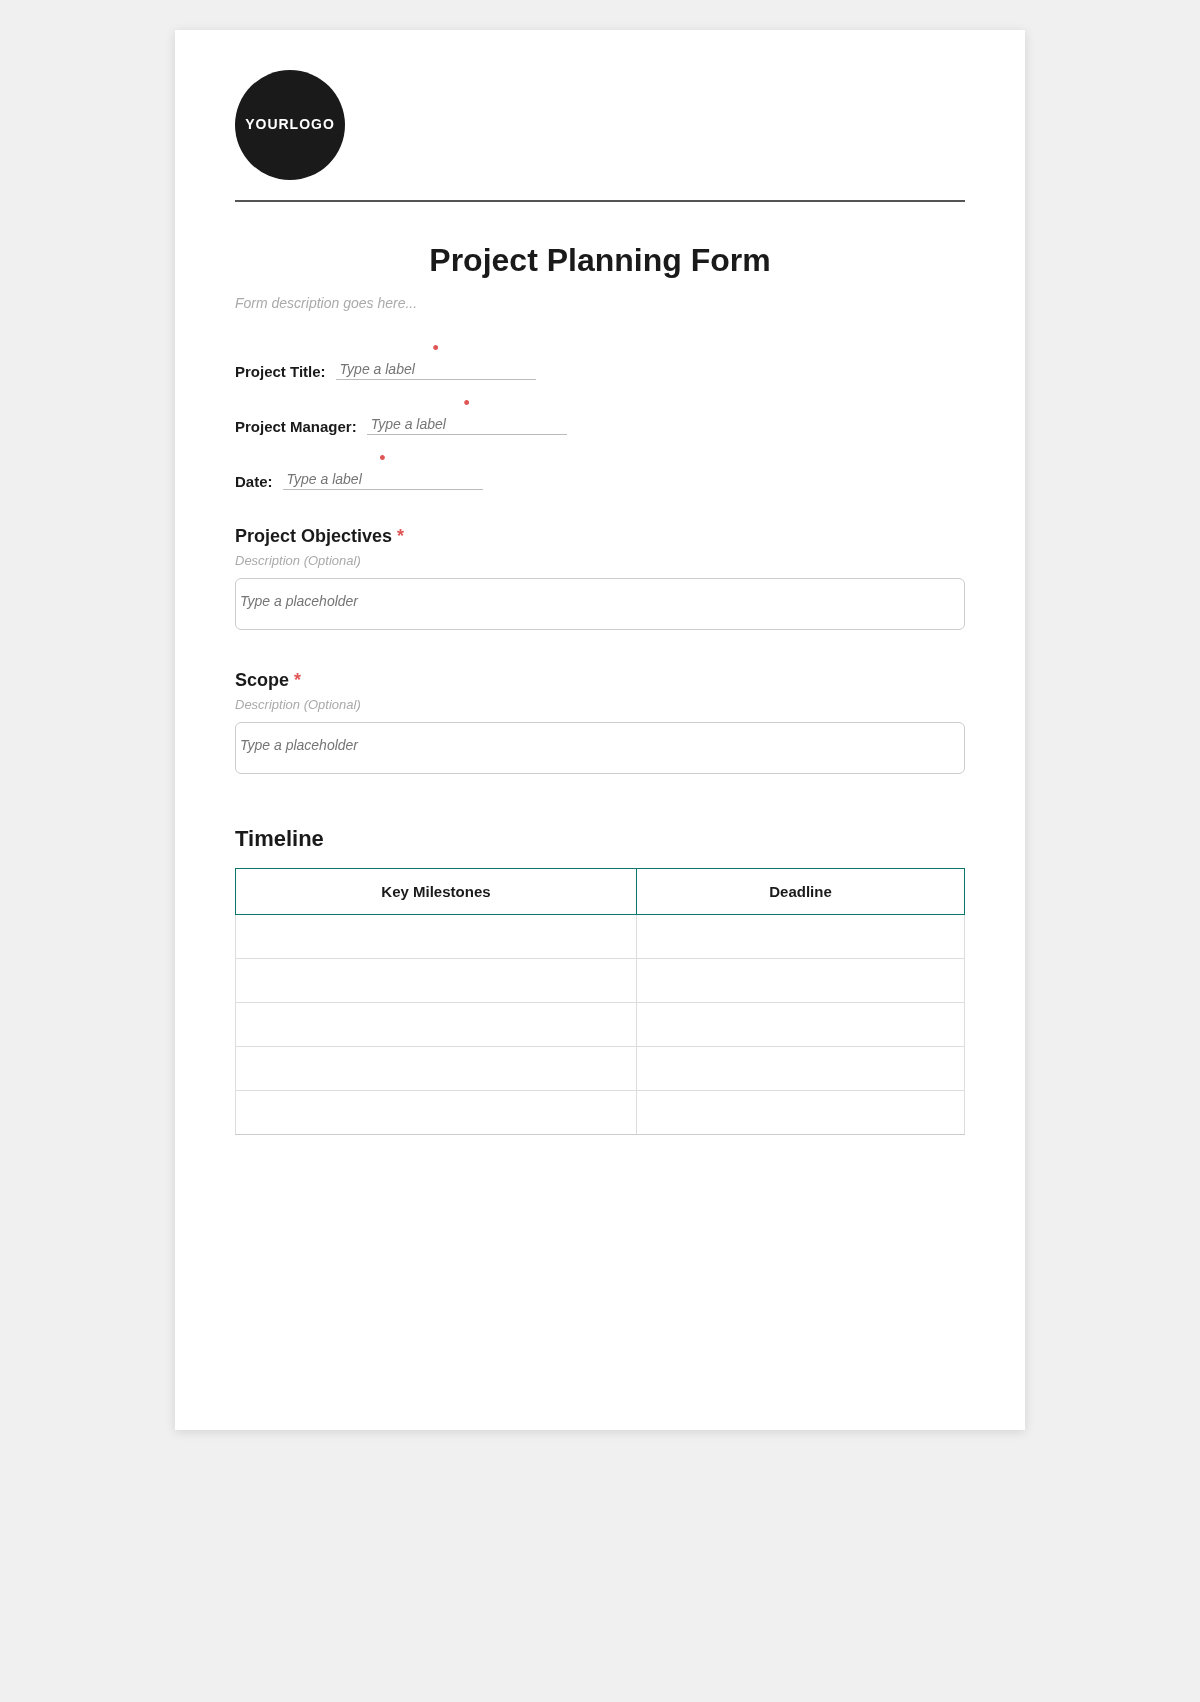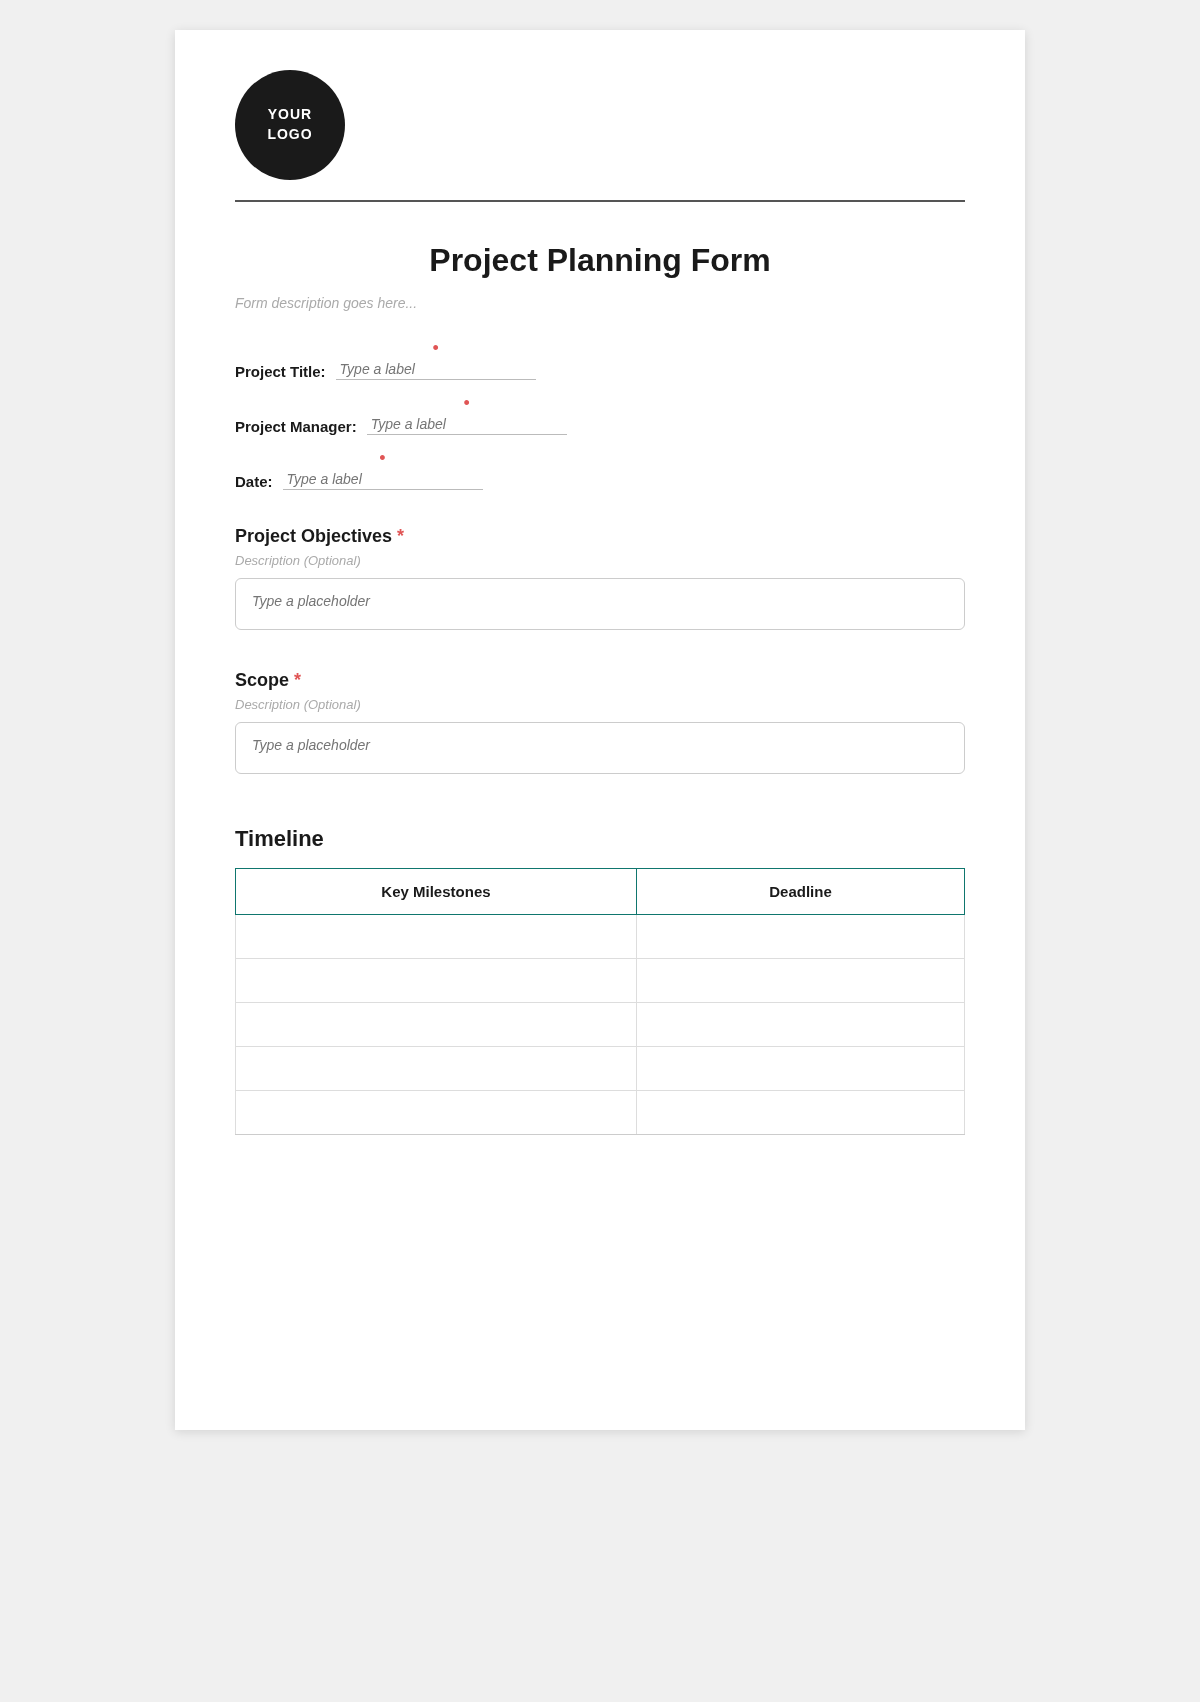--- a/index.html
+++ b/index.html
@@ -35,21 +35,21 @@
       border-bottom: 2px solid #555;
       margin-bottom: 40px;
     }
 
     .logo-circle {
       width: 110px;
       height: 110px;
       background: #1a1a1a;
       border-radius: 50%;
       display: flex;
-      flex-direction: column;
+      flex-direction: row;
       justify-content: center;
       align-items: center;
       color: #fff;
       font-size: 14px;
       font-weight: bold;
       letter-spacing: 1px;
       line-height: 1.4;
       text-align: center;
     }
 
@@ -147,21 +147,21 @@
       font-size: 13px;
       color: #aaa;
       font-style: italic;
       margin-bottom: 10px;
     }
 
     .section-textarea {
       width: 100%;
       border: 1px solid #ccc;
       border-radius: 6px;
-      padding: 14px 16px;
+      padding: 14px 4px;
       font-size: 14px;
       color: #bbb;
       font-style: italic;
       outline: none;
       resize: none;
       height: 52px;
       background: #fff;
       font-family: inherit;
     }
 

